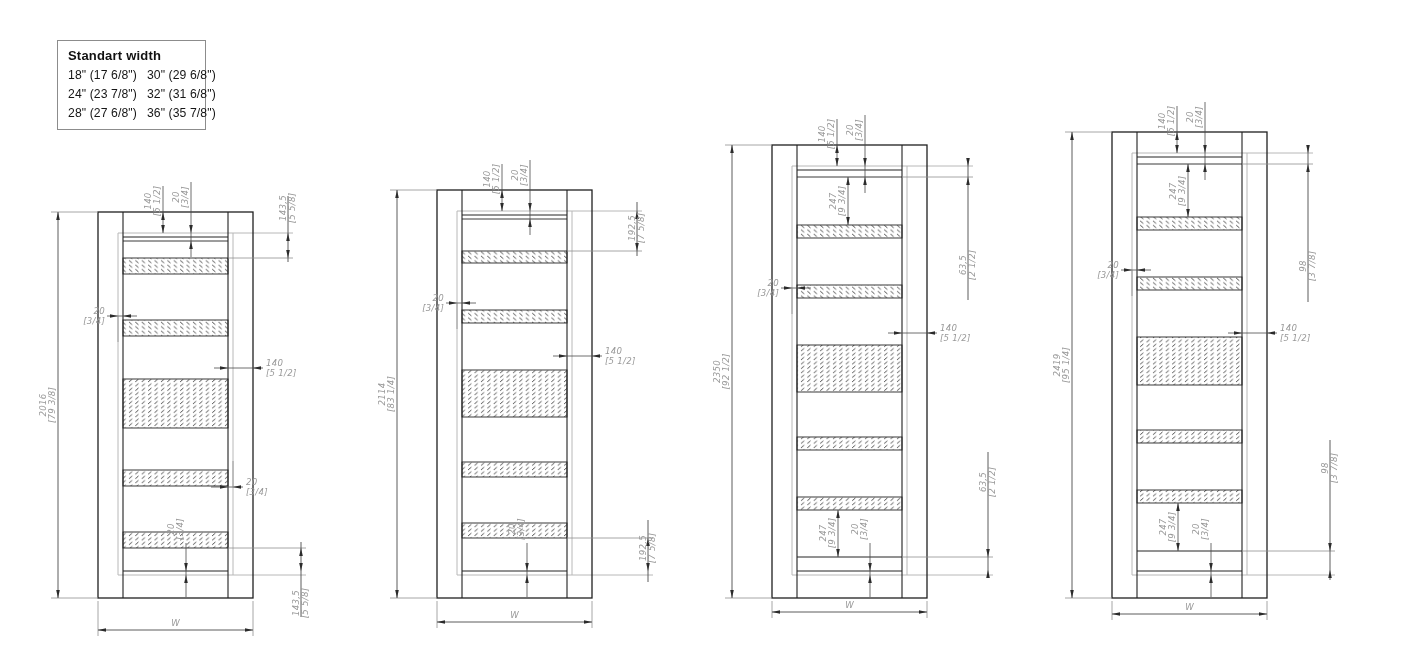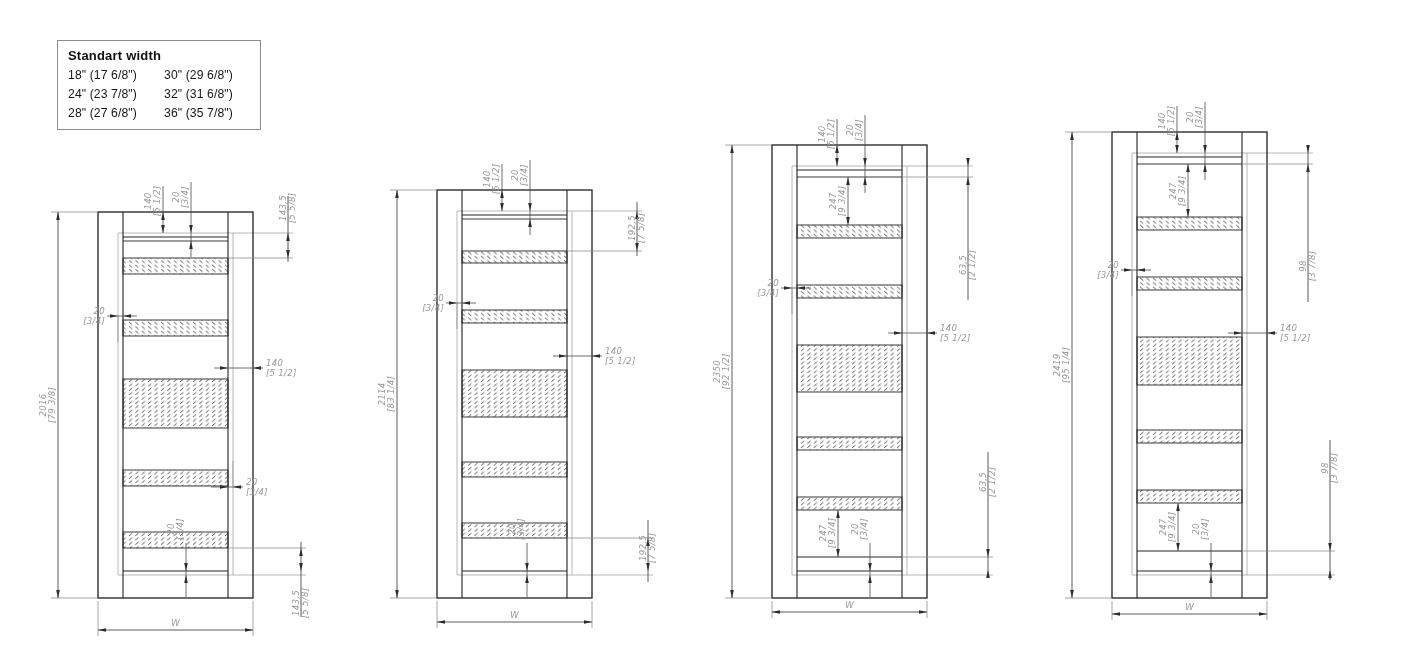--- a/index.html
+++ b/index.html
@@ -1,17 +1,17 @@
 <!DOCTYPE html>
 <html><head>
 <meta charset="utf-8">
 <style>
   html,body{margin:0;padding:0;background:#fff;}
   body{width:1401px;height:670px;position:relative;font-family:"Liberation Sans",sans-serif;overflow:hidden;}
-  .legend{position:absolute;left:57px;top:40px;width:204px;box-sizing:border-box;
+  .legend{position:absolute;left:57px;top:40px;width:149px;box-sizing:border-box;
           border:1px solid #8c8c8c;background:#fff;padding:7px 10px 9px 10px;}
   .legend-title{font-weight:bold;font-size:13px;color:#111;letter-spacing:.2px;margin-bottom:5px;}
   .legend-grid{display:grid;grid-template-columns:1fr 1fr;column-gap:10px;row-gap:5px;
                font-size:12.2px;color:#161616;letter-spacing:.1px;white-space:nowrap;}
   #draw{position:absolute;left:0;top:0;}
   text.dim{font-family:"DejaVu Sans",sans-serif;font-style:italic;font-size:8.6px;fill:#999;letter-spacing:.25px;}
 </style>
 </head>
 <body>
 

